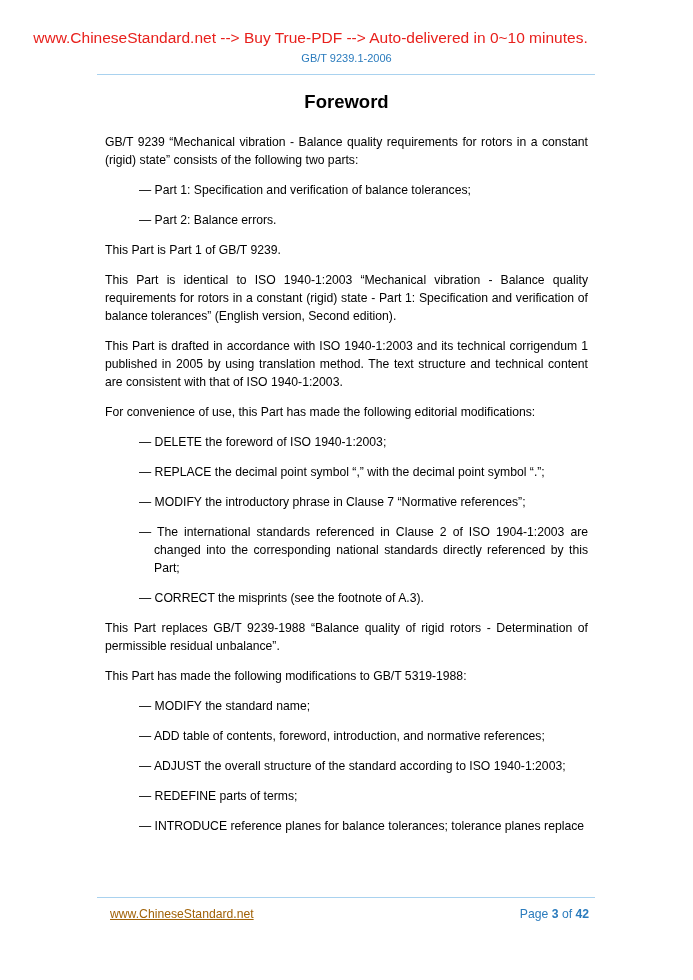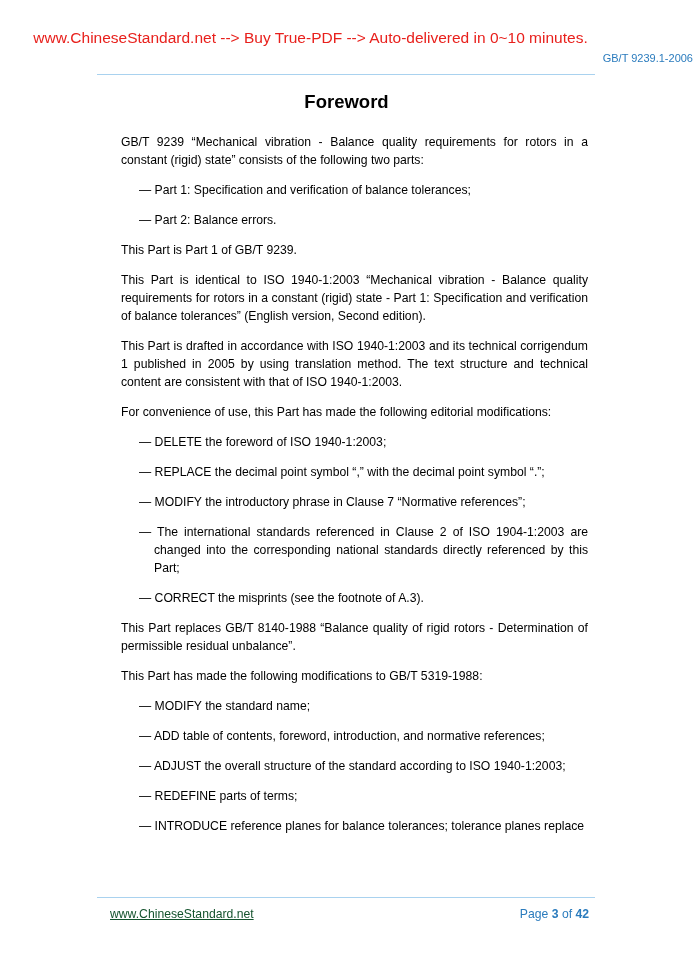--- a/index.html
+++ b/index.html
@@ -1,33 +1,33 @@
 <!DOCTYPE html>
 <html><head>
 <meta charset="utf-8">
 <style>
   html, body { margin: 0; padding: 0; background: #ffffff; }
   body { width: 693px; height: 980px; position: relative; overflow: hidden;
          font-family: "Liberation Sans", sans-serif; color: #000; }
   .top-banner { position: absolute; top: 29px; left: 0; width: 621px; text-align: center;
          color: #e8201c; font-size: 15.5px; line-height: 18px; }
-  .doc-code { position: absolute; top: 52px; left: 0; width: 693px; text-align: right;
+  .doc-code { position: absolute; top: 52px; left: 0; width: 693px; text-align: center;
          color: #2a7bbd; font-size: 11px; line-height: 13px; }
   .hr { position: absolute; left: 97px; width: 498px; height: 1px; background: #a9d2ef; }
   .hr.top { top: 74px; }
   .hr.bottom { top: 897px; }
   .title { position: absolute; top: 90px; left: 0; width: 693px; text-align: center;
          font-weight: bold; font-size: 18.5px; line-height: 24px; }
   .content { position: absolute; top: 133px; left: 105px; width: 483px;
          font-size: 12.2px; line-height: 18px; }
-  .p { margin: 0 0 12px 16px; text-align: justify; }
+  .p { margin: 0 0 12px 0; text-align: justify; }
   .item { margin: 0 0 12px 34px; padding-left: 0; text-align: justify; }
   .item.hang { padding-left: 15px; text-indent: -15px; }
   .footer-link { position: absolute; top: 907px; left: 110px; font-size: 12.2px;
-         color: #14532d; text-decoration: underline; }
+         color: #a16207; text-decoration: underline; }
   .footer-page { position: absolute; top: 907px; right: 104px; font-size: 12.2px; color: #2a7bbd; text-align: right; }
   .footer-page b { font-weight: bold; }
 </style>
 </head>
 <body>
 
 <div class="top-banner">www.ChineseStandard.net --&gt; Buy True-PDF --&gt; Auto-delivered in 0~10 minutes.</div>
 <div class="doc-code">GB/T 9239.1-2006</div>
 <div class="hr top"></div>
 
@@ -39,21 +39,21 @@
     <div class="item">— Part 2: Balance errors.</div>
     <div class="p">This Part is Part 1 of GB/T 9239.</div>
     <div class="p">This Part is identical to ISO 1940-1:2003 “Mechanical vibration - Balance quality requirements for rotors in a constant (rigid) state - Part 1: Specification and verification of balance tolerances” (English version, Second edition).</div>
     <div class="p">This Part is drafted in accordance with ISO 1940-1:2003 and its technical corrigendum 1 published in 2005 by using translation method. The text structure and technical content are consistent with that of ISO 1940-1:2003.</div>
     <div class="p">For convenience of use, this Part has made the following editorial modifications:</div>
     <div class="item">— DELETE the foreword of ISO 1940-1:2003;</div>
     <div class="item">— REPLACE the decimal point symbol “,” with the decimal point symbol “.”;</div>
     <div class="item">— MODIFY the introductory phrase in Clause 7 “Normative references”;</div>
     <div class="item hang">— The international standards referenced in Clause 2 of ISO 1904-1:2003 are changed into the corresponding national standards directly referenced by this Part;</div>
     <div class="item">— CORRECT the misprints (see the footnote of A.3).</div>
-    <div class="p">This Part replaces GB/T 8140-1988 “Balance quality of rigid rotors - Determination of permissible residual unbalance”.</div>
+    <div class="p">This Part replaces GB/T 9239-1988 “Balance quality of rigid rotors - Determination of permissible residual unbalance”.</div>
     <div class="p">This Part has made the following modifications to GB/T 5319-1988:</div>
     <div class="item">— MODIFY the standard name;</div>
     <div class="item">— ADD table of contents, foreword, introduction, and normative references;</div>
     <div class="item">— ADJUST the overall structure of the standard according to ISO 1940-1:2003;</div>
     <div class="item">— REDEFINE parts of terms;</div>
     <div class="item">— INTRODUCE reference planes for balance tolerances; tolerance planes replace</div>
   </div>
 
 <div class="hr bottom"></div>
 <a class="footer-link">www.ChineseStandard.net</a>

